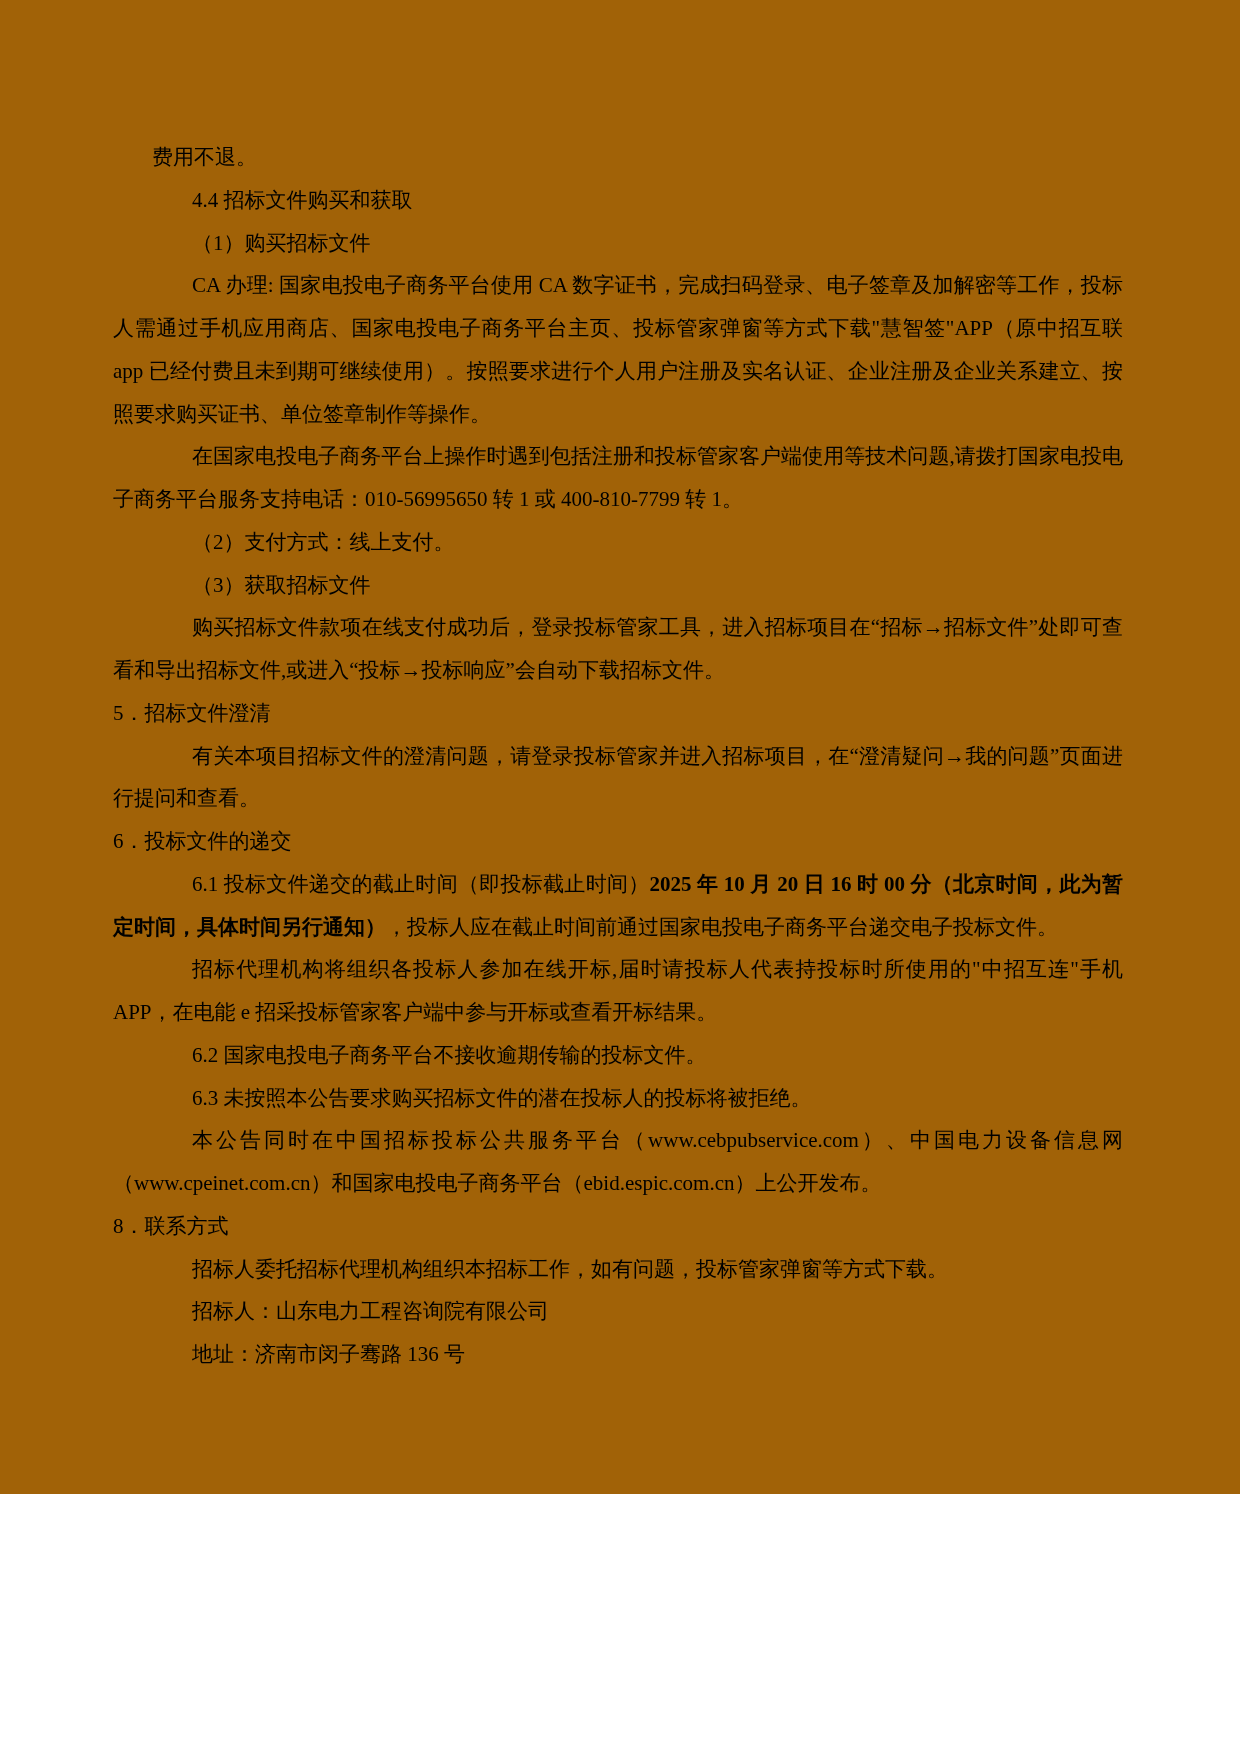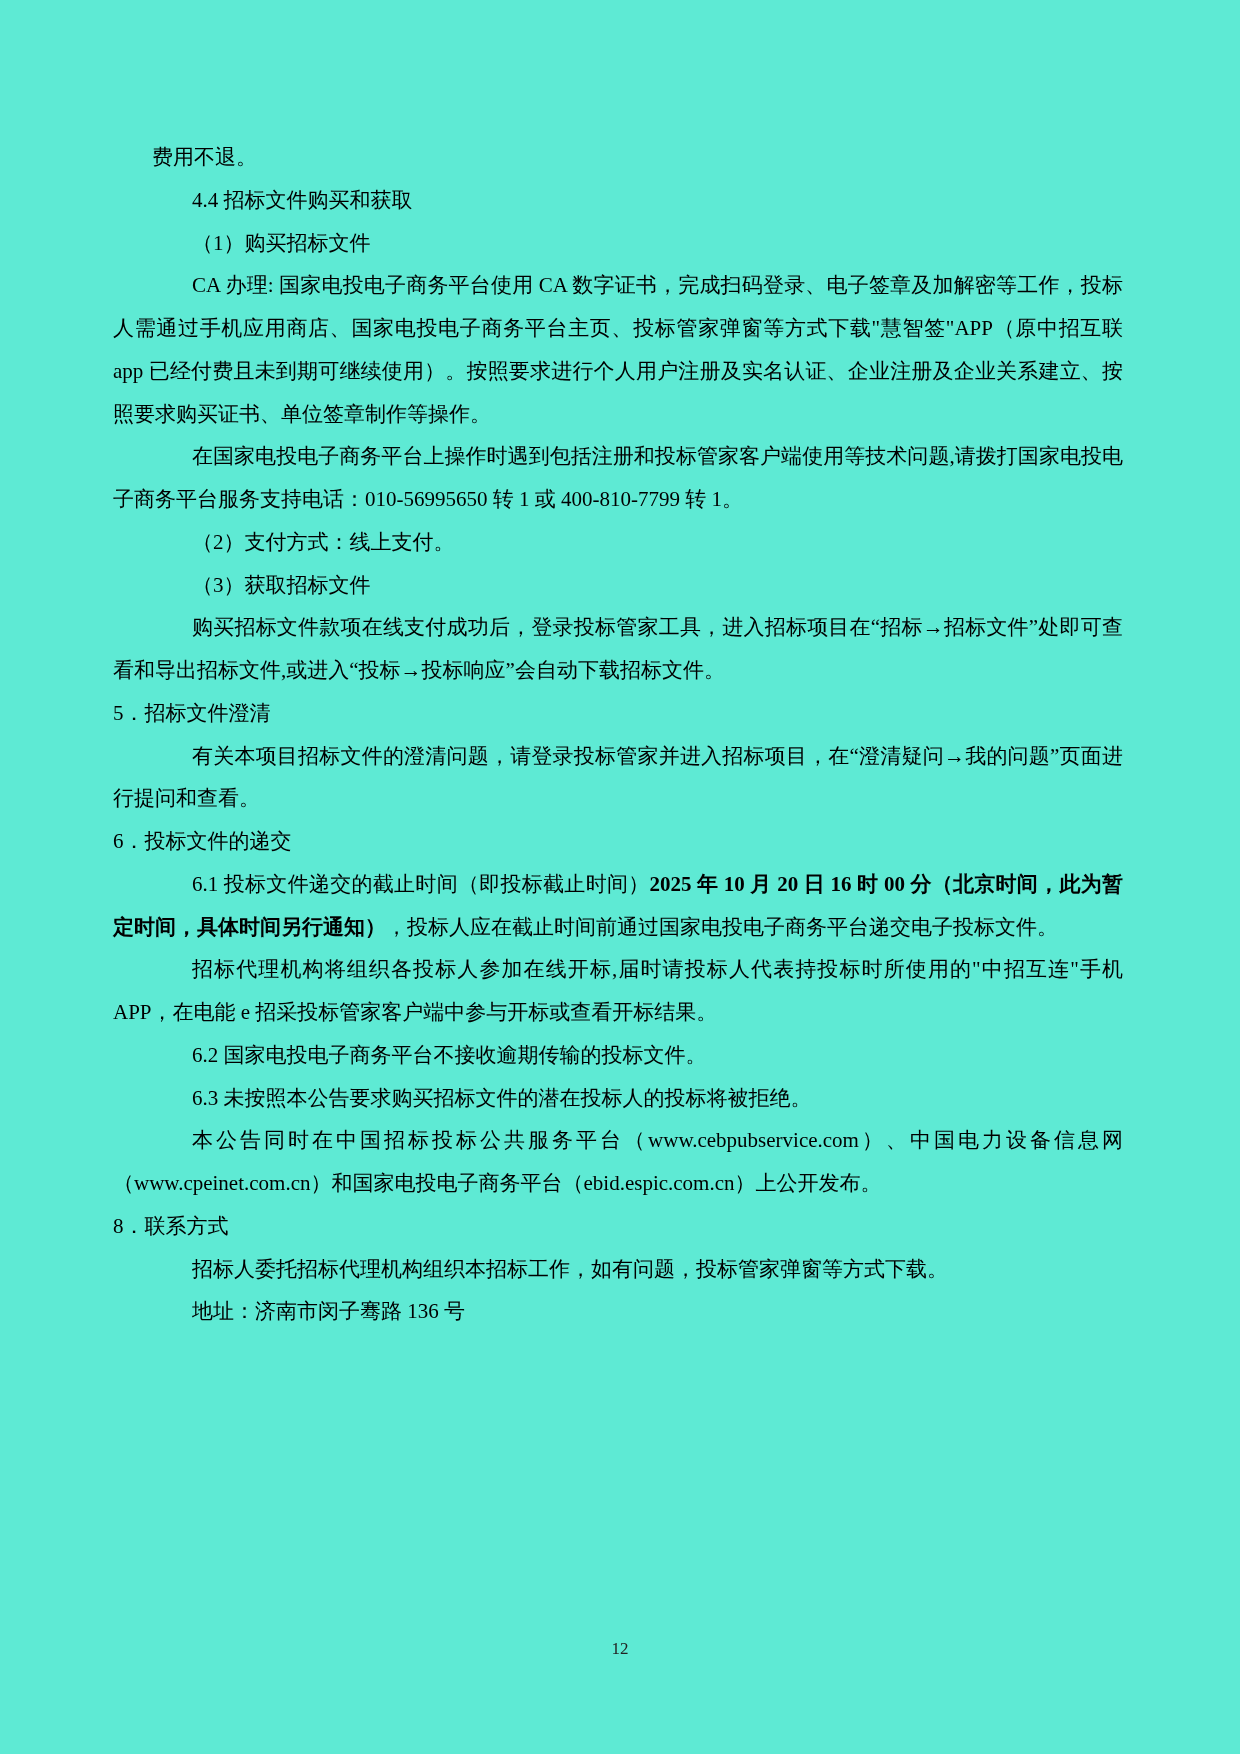--- a/index.html
+++ b/index.html
@@ -3,22 +3,22 @@
 <meta charset="utf-8">
 <style>
   html, body {
     margin: 0;
     padding: 0;
     background: #ffffff;
   }
   .page {
     position: relative;
     width: 1240px;
-    height: 1754px;
-    background: #5eead4;
+    height: 1494px;
+    background: #a16207;
     color: #000000;
     font-family: "Liberation Serif", "DejaVu Serif", serif;
     overflow: hidden;
   }
   .content {
     position: absolute;
     left: 113px;
     top: 136px;
     width: 1010px;
     font-size: 21px;
@@ -61,16 +61,17 @@
       <p class="para" style="text-indent: 0px;"><span>5．招标文件澄清</span></p>
       <p class="para" style="text-indent: 79px;"><span>有关本项目招标文件的澄清问题，请登录投标管家并进入招标项目，在“澄清疑问→我的问题”页面进行提问和查看。</span></p>
       <p class="para" style="text-indent: 0px;"><span>6．投标文件的递交</span></p>
       <p class="para" style="text-indent: 79px;"><span>6.1 投标文件递交的截止时间（即投标截止时间）</span><span class="bold">2025 年 10 月 20 日 16 时 00 分（北京时间，此为暂定时间，具体时间另行通知）</span><span>，投标人应在截止时间前通过国家电投电子商务平台递交电子投标文件。</span></p>
       <p class="para" style="text-indent: 79px;"><span>招标代理机构将组织各投标人参加在线开标,届时请投标人代表持投标时所使用的"中招互连"手机 APP，在电能 e 招采投标管家客户端中参与开标或查看开标结果。</span></p>
       <p class="para" style="text-indent: 79px;"><span>6.2 国家电投电子商务平台不接收逾期传输的投标文件。</span></p>
       <p class="para" style="text-indent: 79px;"><span>6.3 未按照本公告要求购买招标文件的潜在投标人的投标将被拒绝。</span></p>
       <p class="para" style="text-indent: 79px;"><span>本公告同时在中国招标投标公共服务平台（www.cebpubservice.com）、中国电力设备信息网（www.cpeinet.com.cn）和国家电投电子商务平台（ebid.espic.com.cn）上公开发布。</span></p>
       <p class="para" style="text-indent: 0px;"><span>8．联系方式</span></p>
       <p class="para" style="text-indent: 79px;"><span>招标人委托招标代理机构组织本招标工作，如有问题，投标管家弹窗等方式下载。</span></p>
+      <p class="para" style="text-indent: 79px;"><span>招标人：山东电力工程咨询院有限公司</span></p>
       <p class="para" style="text-indent: 79px;"><span>地址：济南市闵子骞路 136 号</span></p>
     </div>
   <div class="page-number">12</div>
 </div>
 
 </body></html>

